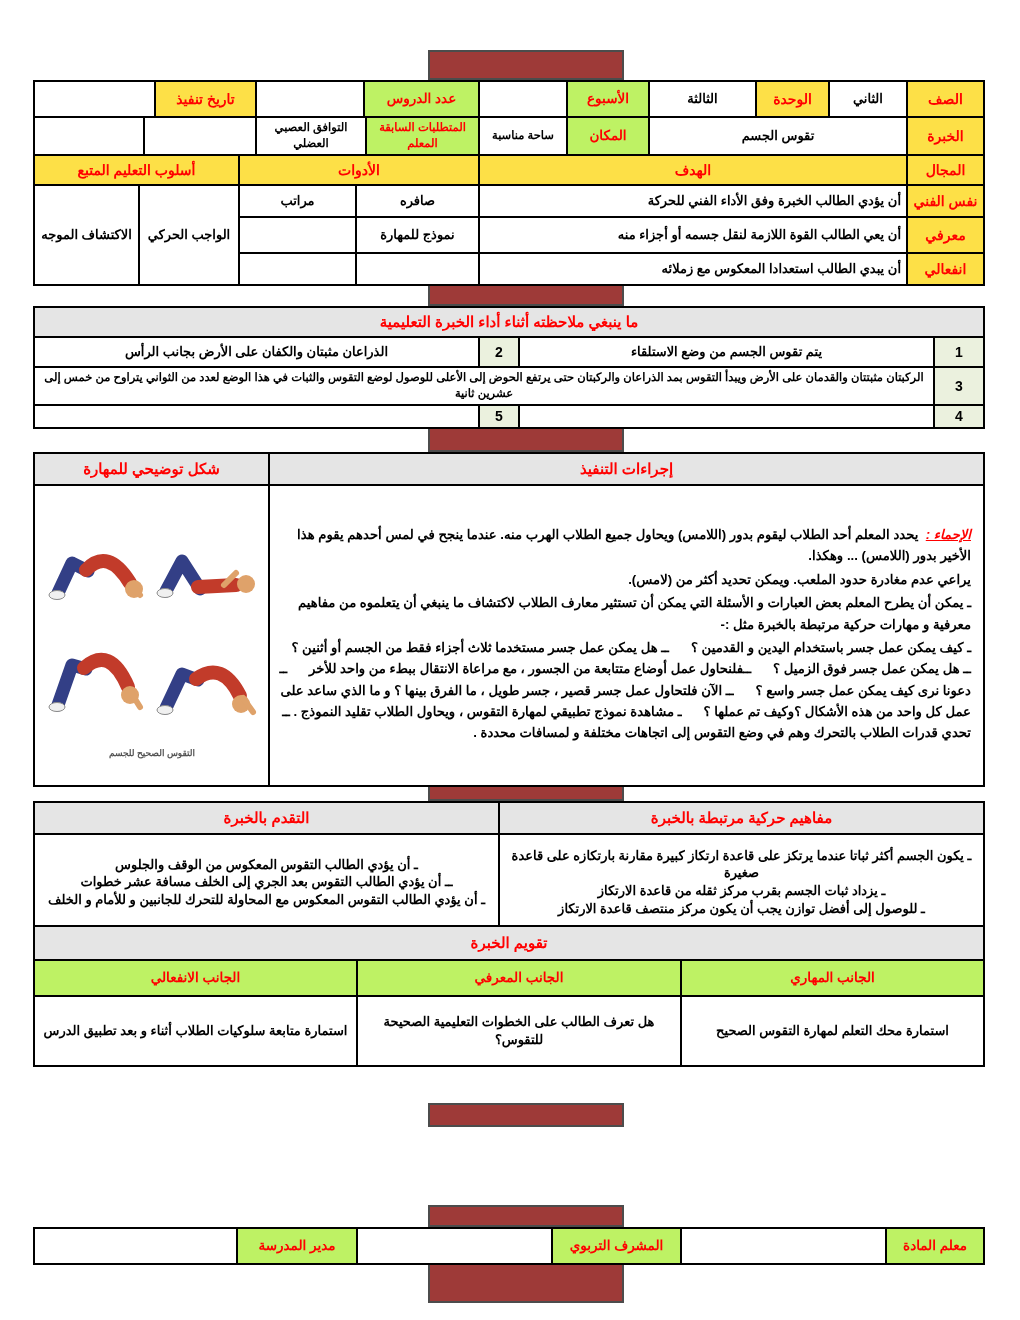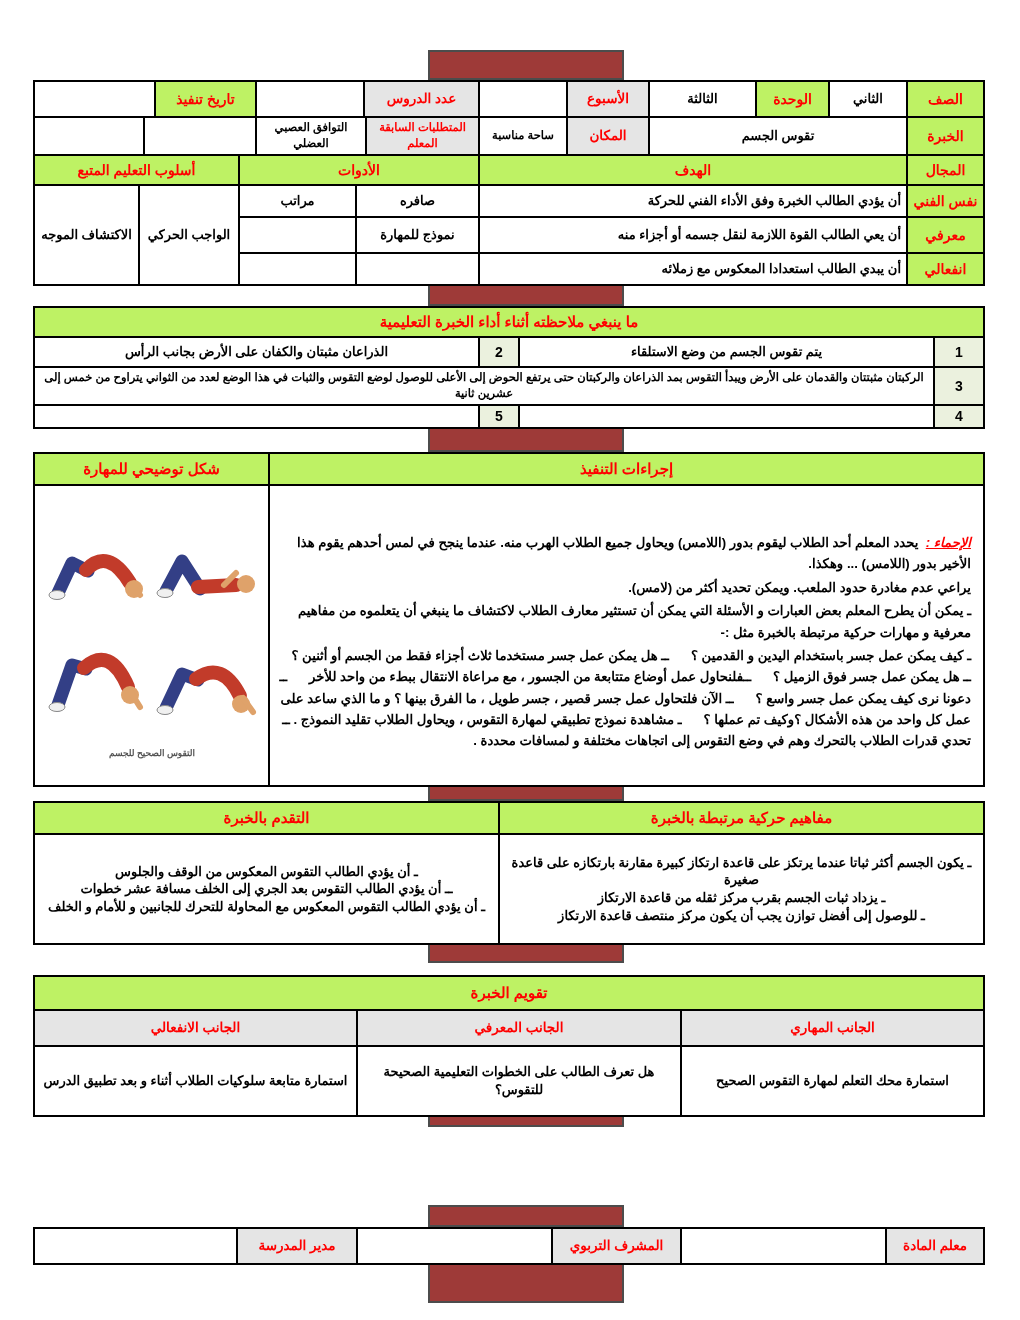--- a/index.html
+++ b/index.html
@@ -5,24 +5,24 @@
   html,body{margin:0;padding:0;background:#fff;}
   .page{position:relative;width:1020px;height:1320px;background:#ffffff;overflow:hidden;
         font-family:"Liberation Sans",sans-serif;font-weight:bold;color:#000;direction:rtl;}
   .bar{position:absolute;left:428px;width:196px;background:#9e3a38;border:2px solid #4c4c4c;
        box-sizing:border-box;z-index:0;}
   .sec{position:absolute;right:35px;width:950px;z-index:1;}
   table{border-collapse:collapse;table-layout:fixed;width:950px;}
   table+table{margin-top:-2px;}
   td{border:2px solid #000;padding:1px 5px;text-align:center;vertical-align:middle;
      overflow:hidden;font-size:13px;line-height:1.35;background:#fff;box-sizing:border-box;}
-  .lbl{background:#bef264;color:#ff0000;font-size:14px;}
-  .grn{background:#e5e5e5;color:#ff0000;font-size:13.5px;}
+  .lbl{background:#fde047;color:#ff0000;font-size:14px;}
+  .grn{background:#bef264;color:#ff0000;font-size:13.5px;}
   .num{background:#ebf1de;color:#000;font-size:14px;}
-  .ttl{background:#bef264;color:#ff0000;font-size:15px;}
+  .ttl{background:#e5e5e5;color:#ff0000;font-size:15px;}
   .sm{font-size:11.5px;}
   .rt{text-align:right;margin-top:19px;}
   .proc{vertical-align:top;text-align:right;padding:8px 12px 6px 8px;font-size:13.2px;line-height:1.62;}
   .proc p{margin:0 0 2px 0;}
   .proc .q{white-space:pre-wrap;}
   .warm{color:#ff0000;text-decoration:underline;font-style:italic;}
   .figcell{vertical-align:top;padding:4px;}
   .hw{font-size:13.5px;}
 </style>
 </head>
@@ -169,21 +169,21 @@
           <col style="width:715px">
           <col style="width:235px">
         </colgroup>
     <tbody>
           <tr style="height:32px">
       <td class="ttl">إجراءات التنفيذ</td>
       <td class="ttl">شكل توضيحي للمهارة</td>
     </tr>
     <tr style="height:293px">
       <td class="proc">
-        <p style="margin-top:38px;"><span class="warm">الإحماء :</span>&nbsp;&nbsp;<span>يحدد المعلم أحد الطلاب ليقوم بدور (اللامس) ويحاول جميع الطلاب الهرب منه. عندما ينجح في لمس أحدهم يقوم هذا الأخير بدور (اللامس) ... وهكذا.</span></p>
+        <p style="margin-top:30px;"><span class="warm">الإحماء :</span>&nbsp;&nbsp;<span>يحدد المعلم أحد الطلاب ليقوم بدور (اللامس) ويحاول جميع الطلاب الهرب منه. عندما ينجح في لمس أحدهم يقوم هذا الأخير بدور (اللامس) ... وهكذا.</span></p>
         <p>يراعي عدم مغادرة حدود الملعب. ويمكن تحديد أكثر من (لامس).</p>
         <p>ـ يمكن أن يطرح المعلم بعض العبارات و الأسئلة التي يمكن أن تستثير معارف الطلاب لاكتشاف ما ينبغي أن يتعلموه من مفاهيم معرفية و مهارات حركية مرتبطة بالخبرة مثل :-</p>
         <p class="q">ـ كيف يمكن عمل جسر باستخدام اليدين و القدمين ؟      ــ هل يمكن عمل جسر مستخدما ثلاث أجزاء فقط من الجسم أو أثنين ؟      ــ هل يمكن عمل جسر فوق الزميل ؟      ــفلنحاول عمل أوضاع متتابعة من الجسور ، مع مراعاة الانتقال ببطء من واحد للأخر      ــ دعونا نرى كيف يمكن عمل جسر واسع ؟      ــ الآن فلتحاول عمل جسر قصير ، جسر طويل ، ما الفرق بينها ؟ و ما الذي ساعد على عمل كل واحد من هذه الأشكال ؟وكيف تم عملها ؟      ـ مشاهدة نموذج تطبيقي لمهارة التقوس ، ويحاول الطلاب تقليد النموذج . ــ تحدي قدرات الطلاب بالتحرك وهم في وضع التقوس إلى اتجاهات مختلفة و لمسافات محددة .</p>
       </td>
       <td class="figcell">
         <svg width="224" height="286" viewBox="0 0 224 286">
           <rect x="0" y="0" width="224" height="286" fill="#ffffff"></rect>
 
           <g transform="translate(118,45)">
             <path d="M8,56 L24,26 L42,54" stroke="#333f86" stroke-width="13" fill="none" stroke-linejoin="round" stroke-linecap="round"></path>
@@ -228,37 +228,37 @@
   <table>
     <colgroup>
           <col style="width:485px">
           <col style="width:465px">
         </colgroup>
     <tbody>
           <tr style="height:32px">
       <td class="ttl">مفاهيم حركية مرتبطة بالخبرة</td>
       <td class="ttl">التقدم بالخبرة</td>
     </tr>
-    <tr style="height:110px">
+    <tr style="height:96px">
       <td>
         <div>ـ يكون الجسم أكثر ثباتا عندما يرتكز على قاعدة ارتكاز كبيرة مقارنة بارتكازه على قاعدة صغيرة</div>
         <div>ـ يزداد ثبات الجسم بقرب مركز ثقله من قاعدة الارتكاز</div>
         <div>ـ للوصول إلى أفضل توازن يجب أن يكون مركز منتصف قاعدة الارتكاز</div>
       </td>
       <td>
         <div>ـ أن يؤدي الطالب التقوس المعكوس من الوقف والجلوس</div>
         <div>ــ أن يؤدي الطالب التقوس بعد الجري إلى الخلف مسافة عشر خطوات</div>
         <div>ـ أن يؤدي الطالب التقوس المعكوس مع المحاولة للتحرك للجانبين و للأمام و الخلف</div>
       </td>
     </tr>
   </tbody>
       </table>
 </div>
 
-<div class="sec" style="top:975px;padding-left:24px;">
+<div class="sec" style="top:925px;padding-left:24px;">
   <table>
     <colgroup>
           <col style="width:303px">
           <col style="width:324px">
           <col style="width:323px">
         </colgroup>
     <tbody>
           <tr style="height:34px">
             <td class="ttl" colspan="3">تقويم الخبرة</td>
           </tr>

